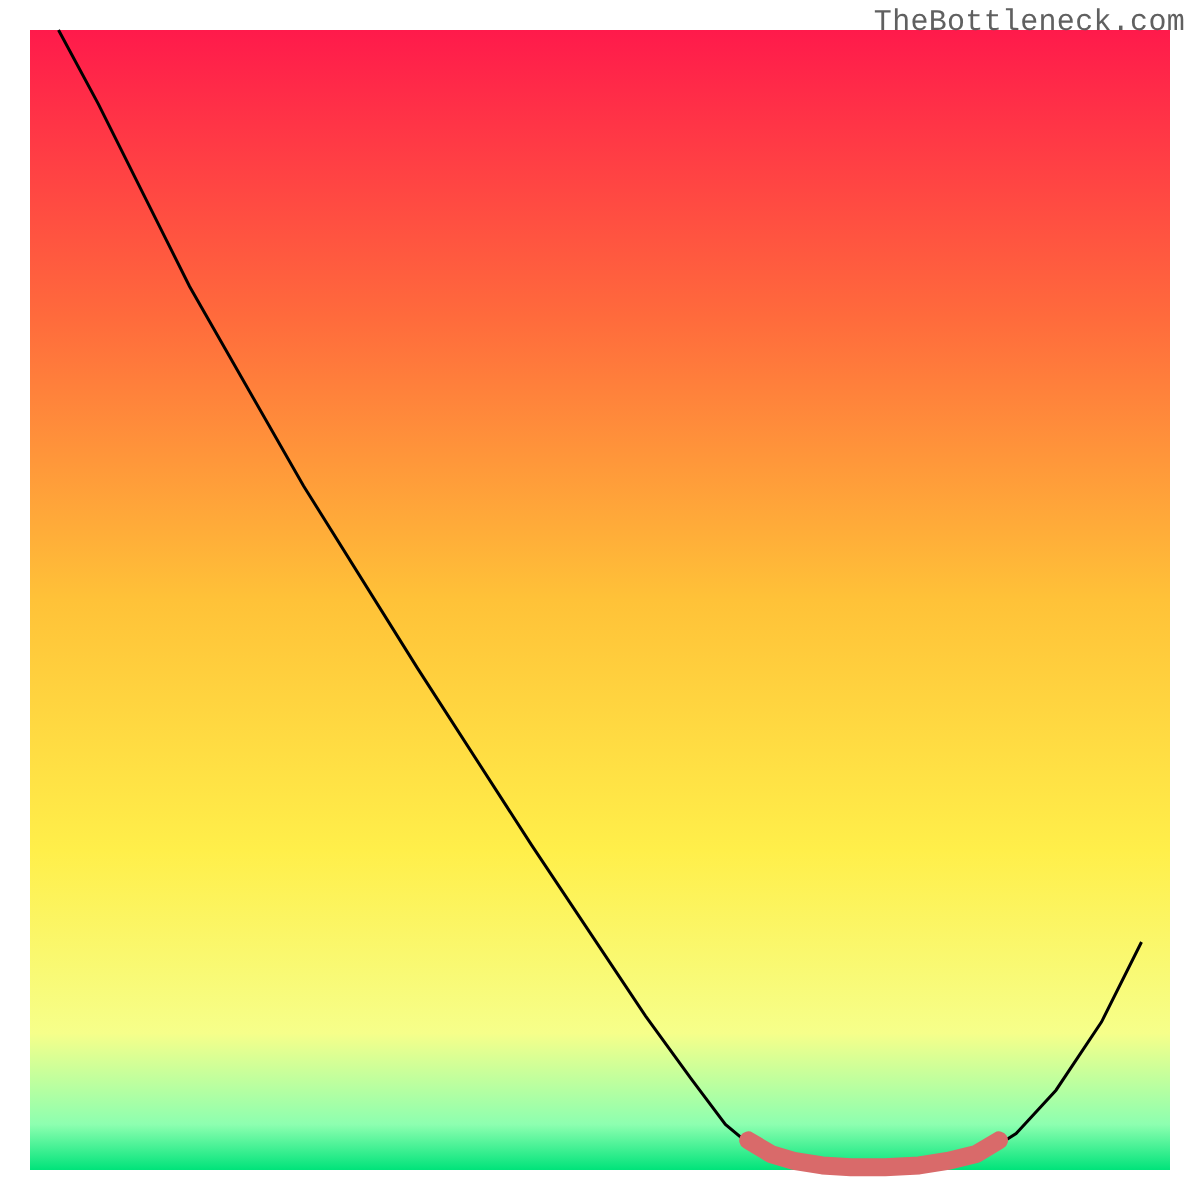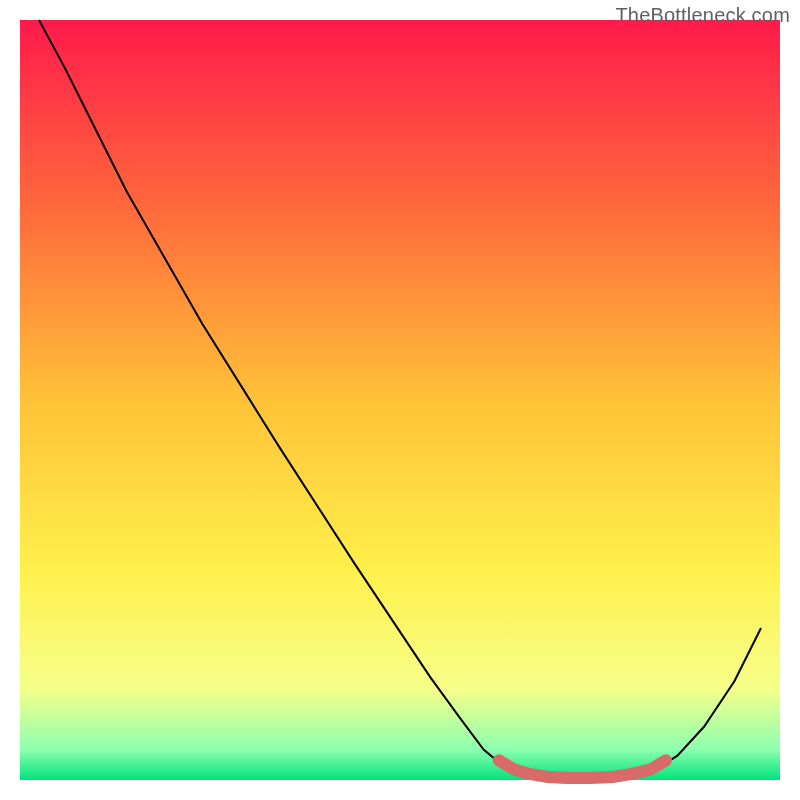--- a/index.html
+++ b/index.html
@@ -20,21 +20,21 @@
     left: 0;
     top: 0;
     width: 800px;
     height: 800px;
     display: block;
   }
   .attribution {
     position: absolute;
     top: 4px;
     right: 10px;
-    font-family: Liberation Sans, sans-serif;
+    font-family: Liberation Mono, monospace;
     font-size: 20px;
     color: #606060;
     letter-spacing: 0.2px;
   }
 </style>
 </head>
 <body>
 
 <div class="chart-wrap">
 

